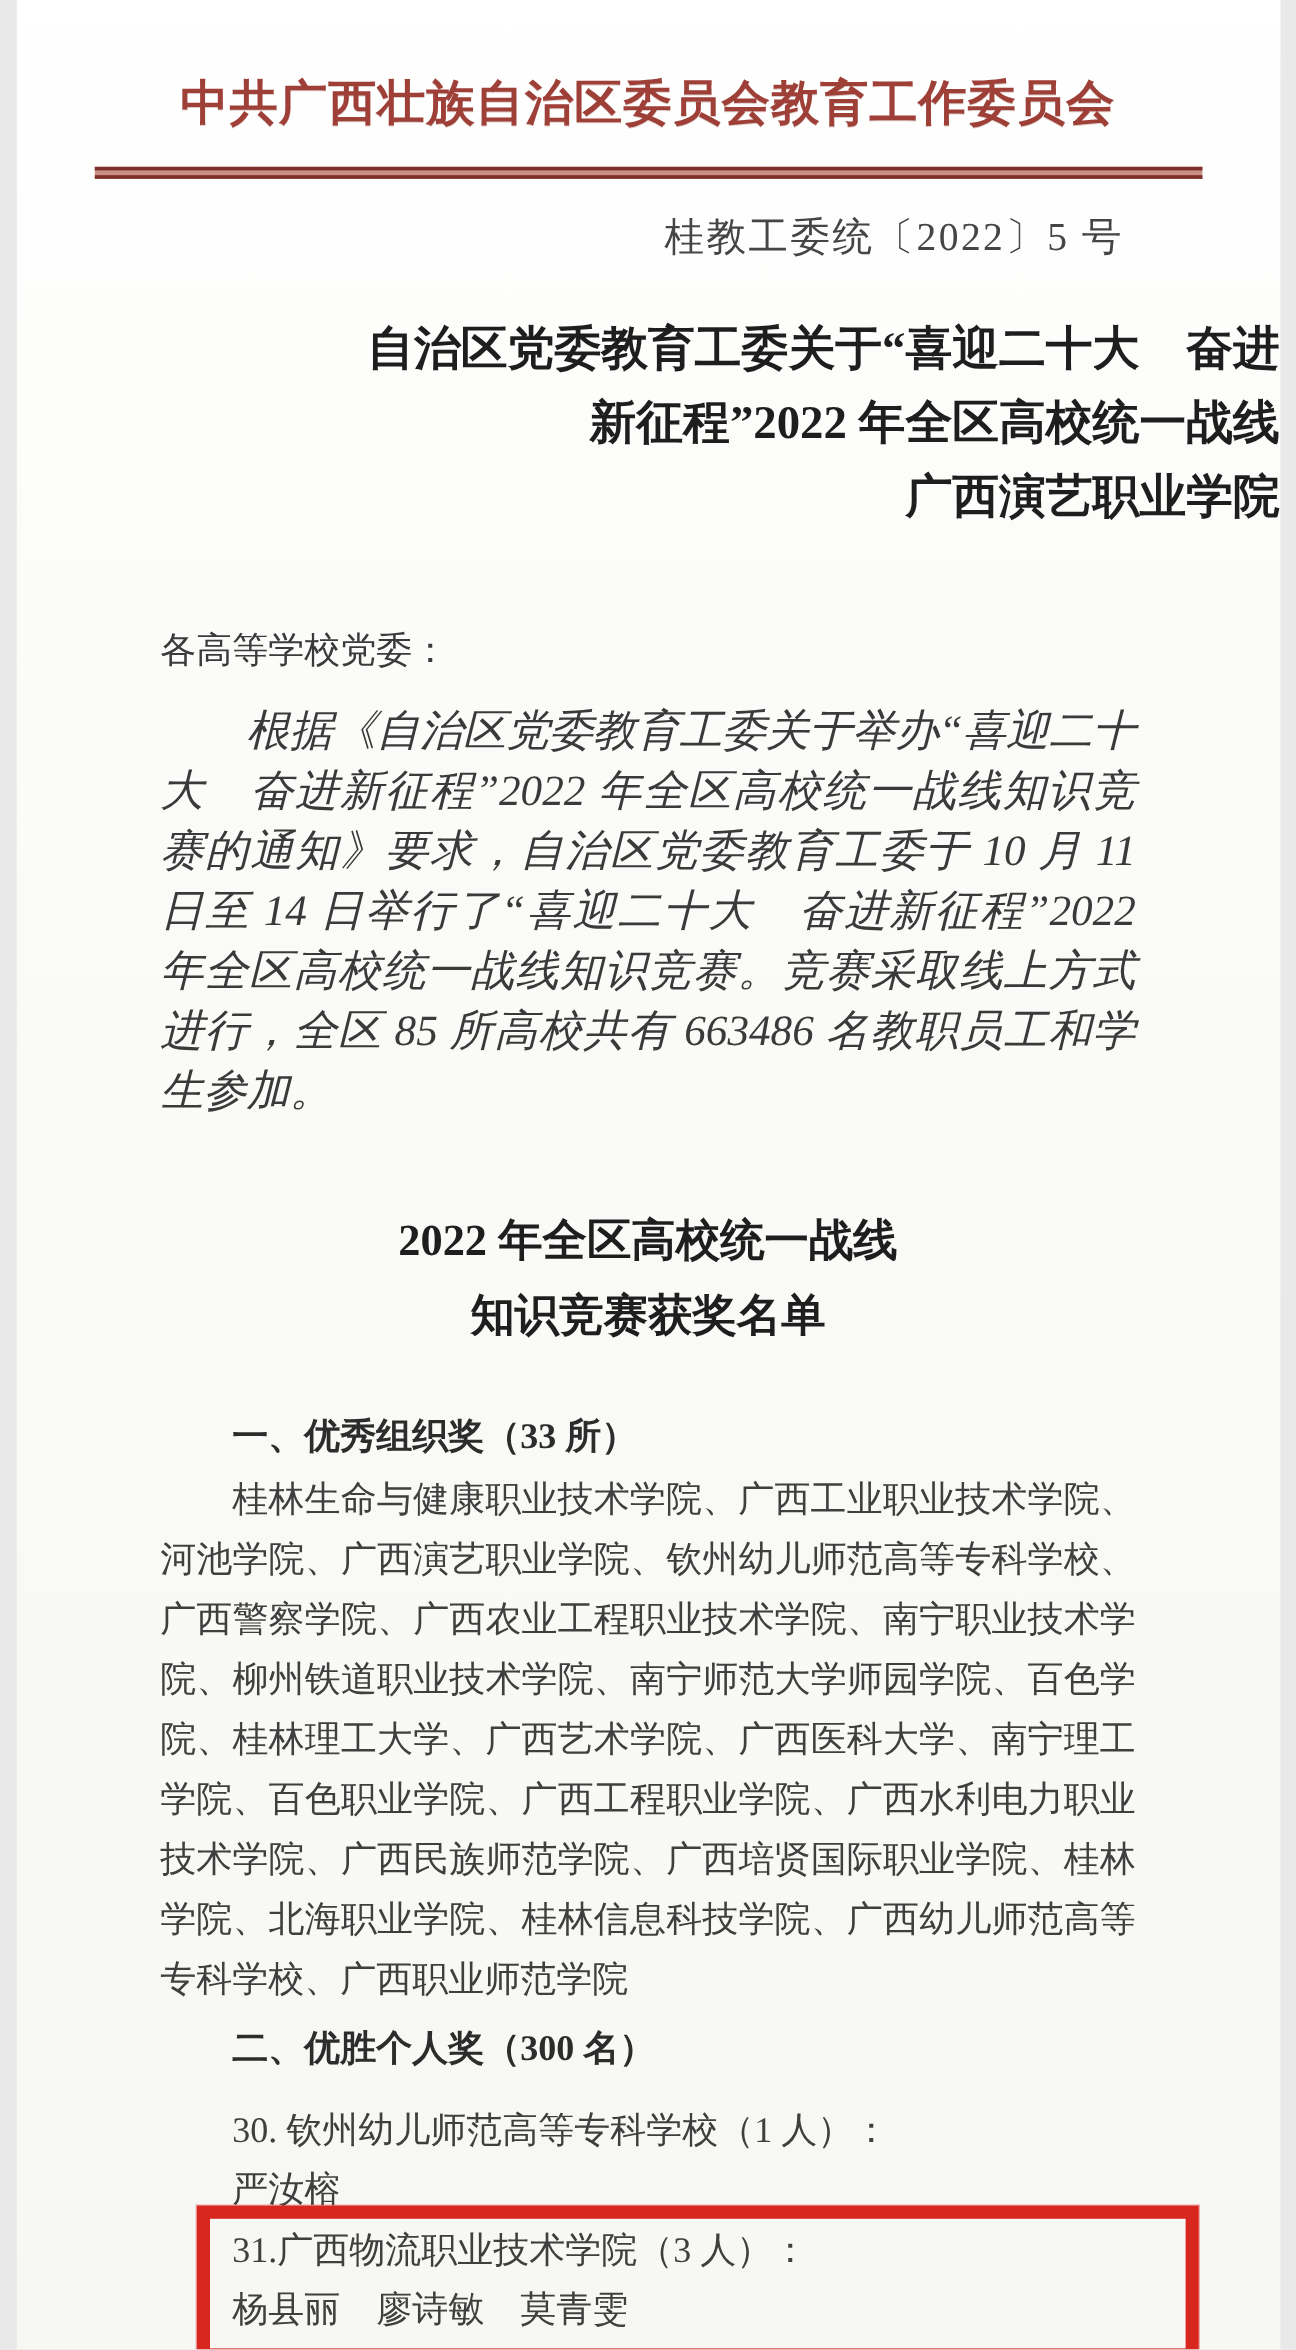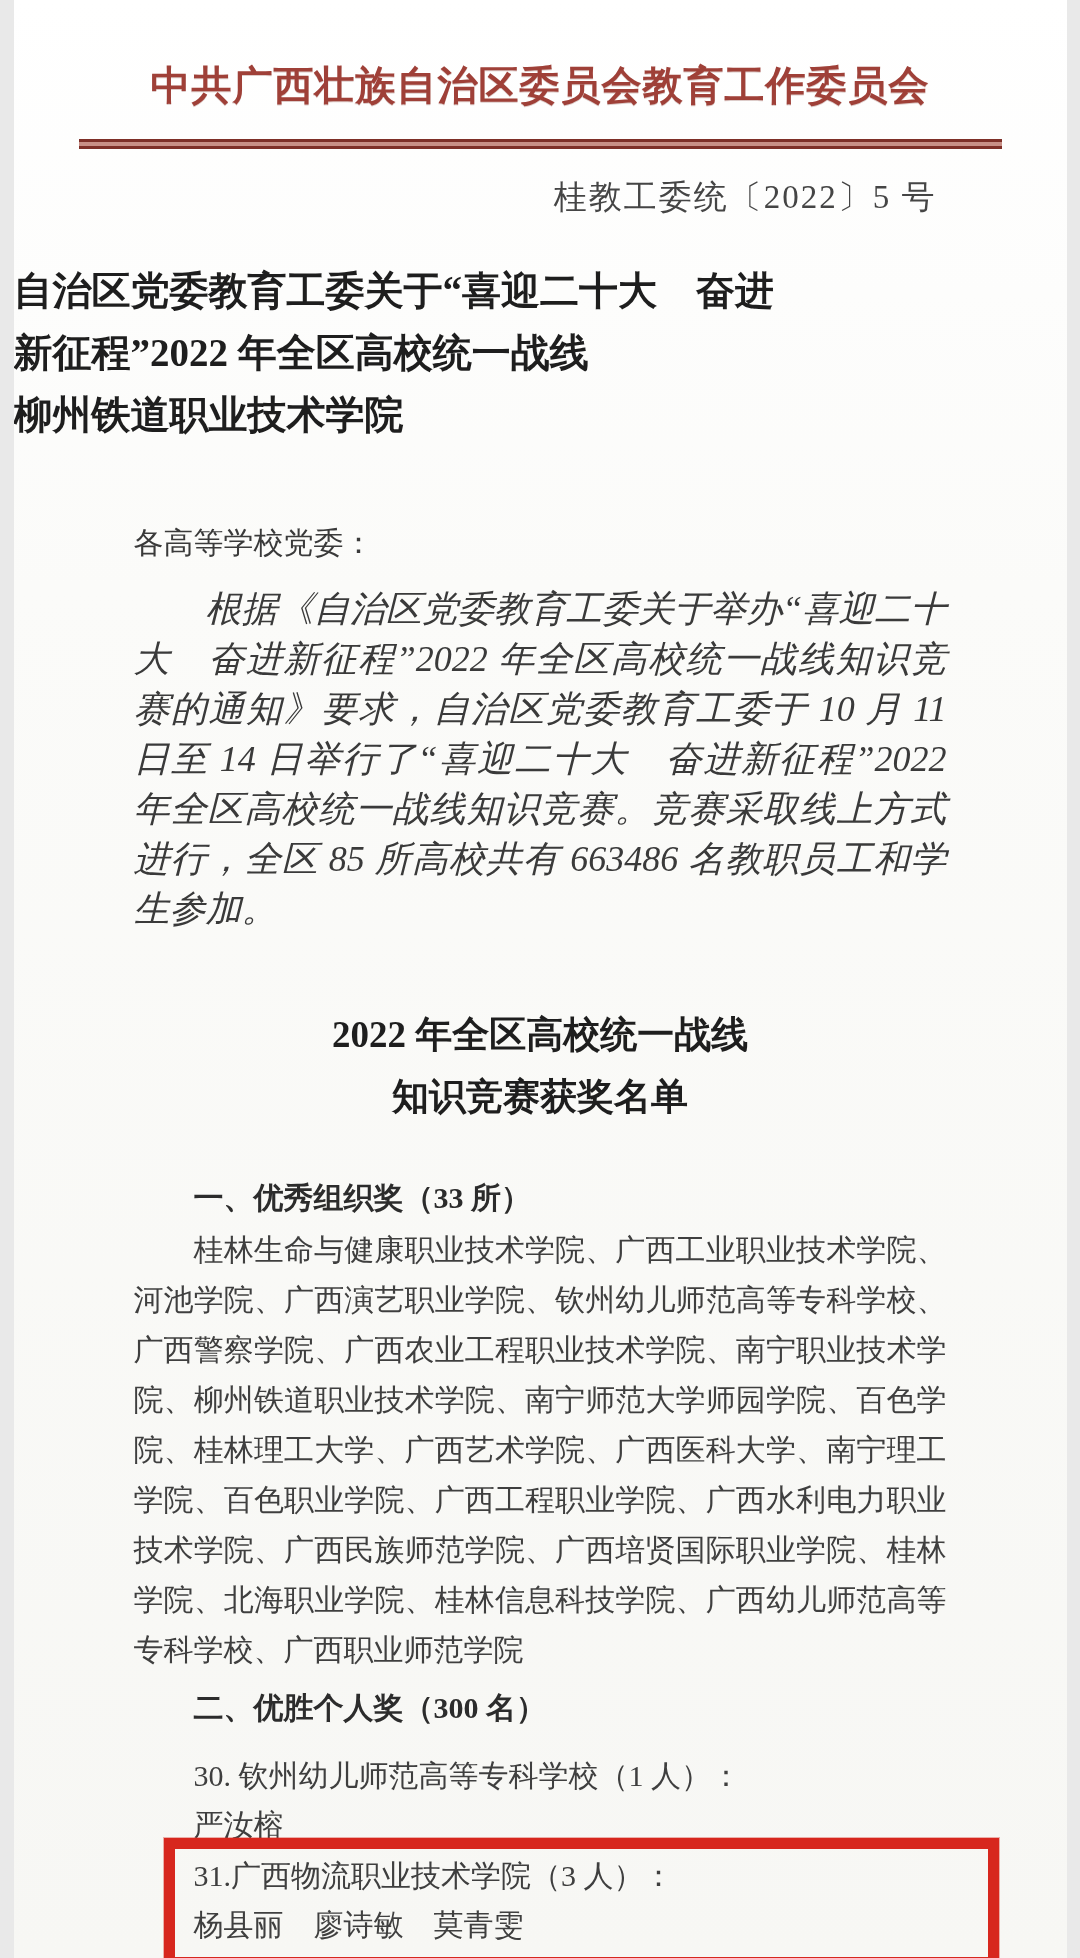--- a/index.html
+++ b/index.html
@@ -37,21 +37,21 @@
   .doc-number {
     margin-top: 26px;
     padding-right: 130px;
     text-align: right;
     font-size: 33px;
     color: #454545;
     letter-spacing: 2px;
   }
   .main-title {
     margin-top: 40px;
-    text-align: left;
+    text-align: right;
     font-size: 39px;
     line-height: 62px;
     font-weight: bold;
     color: #1e1e1e;
   }
   .content { padding: 0 120px; }
   .salutation {
     margin-top: 72px;
     font-size: 30px;
     line-height: 50px;
@@ -135,21 +135,21 @@
 
   <div class="issuer">中共广西壮族自治区委员会教育工作委员会</div>
 
   <div class="double-rule"></div>
 
   <div class="doc-number">桂教工委统〔2022〕5 号</div>
 
   <div class="main-title">
     <div>自治区党委教育工委关于“喜迎二十大　奋进</div>
     <div>新征程”2022 年全区高校统一战线</div>
-    <div>柳州铁道职业技术学院</div>
+    <div>广西演艺职业学院</div>
   </div>
 
   <div class="content">
 
     <div class="salutation">各高等学校党委：</div>
 
     <div class="body-par">根据《自治区党委教育工委关于举办“喜迎二十大　奋进新征程”2022 年全区高校统一战线知识竞赛的通知》要求，自治区党委教育工委于 10 月 11 日至 14 日举行了“喜迎二十大　奋进新征程”2022 年全区高校统一战线知识竞赛。竞赛采取线上方式进行，全区 85 所高校共有 663486 名教职员工和学生参加。</div>
 
     <div class="award-title">
       <div>2022 年全区高校统一战线</div>

